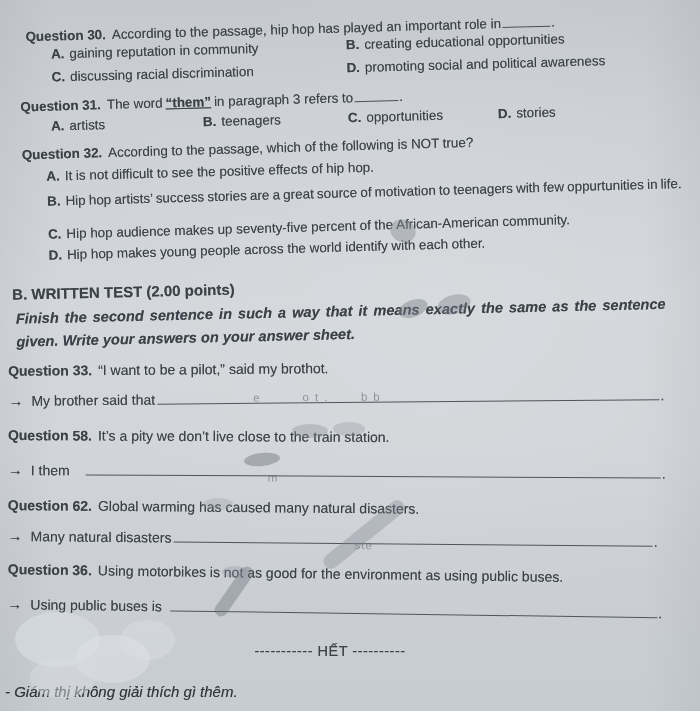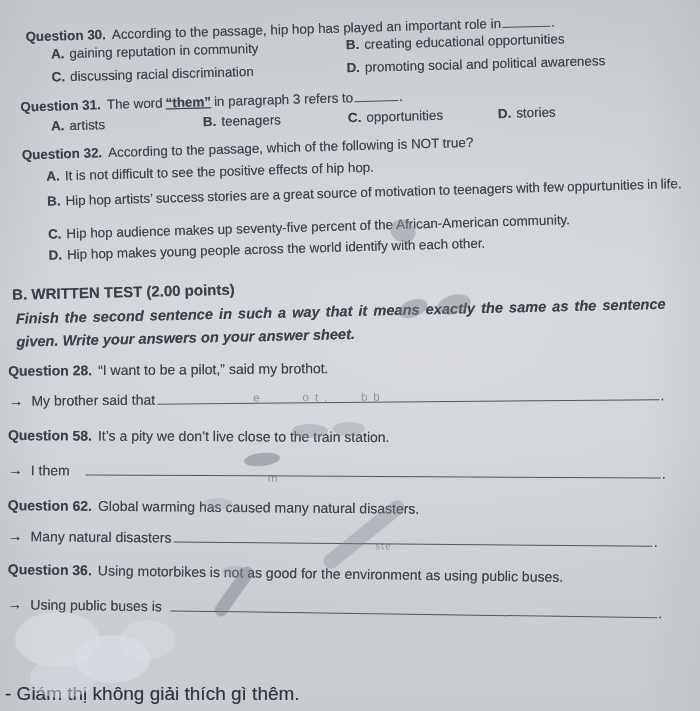--- a/index.html
+++ b/index.html
@@ -28,21 +28,21 @@
   .wt-h{font-weight:700;font-size:15px;}
   .wt-i{font-weight:700;font-style:italic;font-size:14.6px;white-space:normal;line-height:23px;text-align:justify;}
   .sent{font-size:14px;}
   .ansrow{display:flex;align-items:baseline;font-size:14px;}
   .arrow{margin-right:8px;font-size:15px;}
   .fill{flex:1;height:4px;align-self:flex-end;margin-bottom:3px;border-bottom:1.4px solid #50555c;}
   .dot{margin-left:1px;}
   .ghost{position:absolute;font-size:11.5px;color:rgba(85,92,102,0.55);letter-spacing:6px;text-shadow:none;white-space:pre;}
   
   .endline{text-align:center;font-size:14.5px;letter-spacing:0.5px;}
-  .note{font-size:19px;color:#2f353c;}
+  .note{font-size:15px;color:#2f353c;font-style:italic;}
   
   .smudge{position:absolute;border-radius:50%;}
 </style>
 </head>
 <body>
 
 <div class="paper">
 
   <div class="blk mc" style="top:18px;height:262px;transform:rotate(-1.6deg);transform-origin:0 0;">
 
@@ -70,21 +70,21 @@
     <div class="abs" style="left:42px;top:210px;"><span class="ltr">C.</span><span>Hip hop audience makes up seventy-five percent of the African-American community.</span></div>
     <div class="abs" style="left:42px;top:231px;"><span class="ltr">D.</span><span>Hip hop makes young people across the world identify with each other.</span></div>
   </div>
 
   <div class="blk" style="top:284px;height:74px;transform:rotate(-1.3deg);transform-origin:0 0;">
     <div class="abs wt-h" style="left:12px;top:2px;">B. WRITTEN TEST (2.00 points)</div>
     <div class="abs wt-i" style="left:15px;top:24px;width:650px;">Finish the second sentence in such a way that it means exactly the same as the sentence given. Write your answers on your answer sheet.</div>
   </div>
 
   <div class="blk" style="top:360px;height:56px;transform:rotate(-0.5deg);transform-origin:0 0;">
-    <div class="abs sent" style="left:8px;top:3px;"><b class="qlabel">Question 28.</b><span>“I want to be a pilot,” said my brothot.</span></div>
+    <div class="abs sent" style="left:8px;top:3px;"><b class="qlabel">Question 33.</b><span>“I want to be a pilot,” said my brothot.</span></div>
     <div class="ansrow abs" style="left:8px;top:32px;width:656px;">
       <span class="arrow">→</span>
         <span>My brother said that</span>
         <span class="fill" style="margin-left:2px;"></span>
         <span class="dot">.</span>
       <span class="ghost" style="left:245px;top:2px;">e    ot.   bb</span>
     </div>
   </div>
 
   <div class="blk" style="top:424px;height:60px;transform:rotate(0.3deg);transform-origin:0 0;">
@@ -98,34 +98,35 @@
     </div>
   </div>
 
   <div class="blk" style="top:494px;height:58px;transform:rotate(0.5deg);transform-origin:0 0;">
     <div class="abs sent" style="left:8px;top:3px;"><b class="qlabel">Question 62.</b><span>Global warming has caused many natural disasters.</span></div>
     <div class="ansrow abs" style="left:8px;top:33px;width:650px;">
       <span class="arrow">→</span>
         <span>Many natural disasters</span>
         <span class="fill" style="margin-left:2px;"></span>
         <span class="dot">.</span>
-      <span class="ghost" style="left:368px;top:9px;letter-spacing:1px;font-family:Liberation Serif, serif;">ste</span>
+      <span class="ghost" style="left:347px;top:9px;letter-spacing:1px;">ste</span>
     </div>
   </div>
 
   <div class="blk" style="top:558px;height:62px;transform:rotate(0.8deg);transform-origin:0 0;">
     <div class="abs sent" style="left:8px;top:3px;"><b class="qlabel">Question 36.</b><span>Using motorbikes is not as good for the environment as using public buses.</span></div>
     <div class="ansrow abs" style="left:8px;top:37px;width:655px;">
       <span class="arrow">→</span>
         <span>Using public buses is</span>
         <span class="fill" style="margin-left:8px;"></span>
         <span class="dot">.</span>
     </div>
   </div>
 
+  <div class="blk endline" style="top:643px;left:20px;width:620px;">----------- HẾT ----------</div>
   <div class="abs note" style="left:5px;top:683px;">- Giám thị không giải thích gì thêm.</div>
 
   <div class="smudge" style="left:398px;top:300px;width:30px;height:17px;background:rgba(125,131,139,0.45);transform:rotate(-20deg);"></div>
   <div class="smudge" style="left:437px;top:295px;width:34px;height:19px;background:rgba(125,131,139,0.40);transform:rotate(-15deg);"></div>
   <div class="smudge" style="left:390px;top:220px;width:26px;height:22px;background:rgba(138,144,151,0.45);transform:rotate(25deg);"></div>
   <div class="smudge" style="left:292px;top:424px;width:36px;height:14px;background:rgba(142,148,155,0.38);"></div>
   <div class="smudge" style="left:333px;top:422px;width:32px;height:14px;background:rgba(142,148,155,0.33);"></div>
   <div class="smudge" style="left:244px;top:453px;width:36px;height:13px;background:rgba(120,126,134,0.50);transform:rotate(-6deg);"></div>
   <div class="smudge" style="left:314px;top:527px;width:100px;height:15px;border-radius:8px;background:rgba(128,134,142,0.35);transform:rotate(-39deg);"></div>
   <div class="smudge" style="left:205px;top:585px;width:58px;height:13px;border-radius:7px;background:rgba(110,117,125,0.42);transform:rotate(-55deg);"></div>

